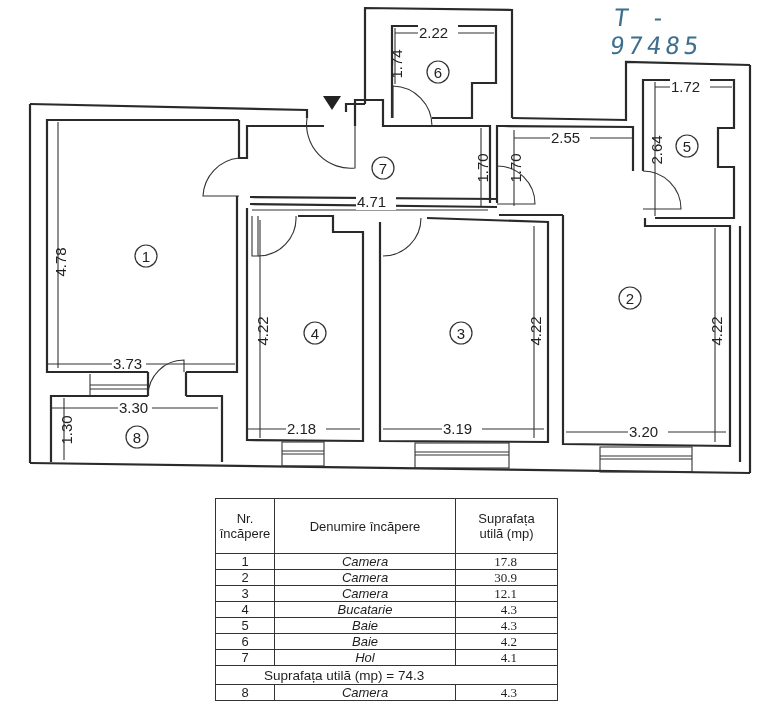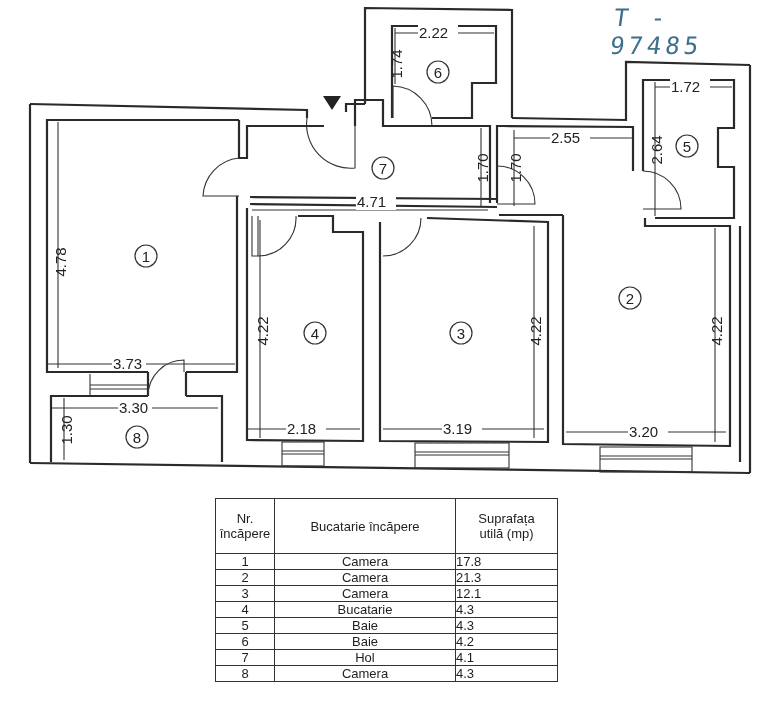--- a/index.html
+++ b/index.html
@@ -8,23 +8,23 @@
   #plan .wall { fill: none; stroke: #2a2a2a; stroke-width: 2.2; }
   #plan .thin { fill: none; stroke: #333; stroke-width: 1.1; }
   #plan .door { fill: none; stroke: #333; stroke-width: 1.1; }
   #plan .dim { font-family: "Liberation Sans", sans-serif; font-size: 15px; fill: #222; }
   #plan .num { font-family: "Liberation Sans", sans-serif; font-size: 15px; fill: #222; text-anchor: middle; dominant-baseline: central; }
   #plan .circ { fill: #fff; stroke: #333; stroke-width: 1.2; }
   .stamp { position: absolute; left: 612px; top: 4px; font-family: "DejaVu Sans Mono", monospace; font-size: 24px; color: #3f6f8e; letter-spacing: 4px; transform: skewX(-8deg); }
   table.legend { position: absolute; left: 215px; top: 490px; width: 343px; border-collapse: collapse; font-family: "Liberation Sans", sans-serif; font-size: 13px; color: #1e1e1e; margin-top: 8px; }
   table.legend td, table.legend th { border: 1.5px solid #333; padding: 0; text-align: center; font-weight: normal; line-height: 15px; }
   table.legend th { height: 54px; font-size: 13px; }
-  table.legend td.val { text-align: left; padding-right: 40px; border-bottom: 1.5px solid #333; }
+  table.legend td.val { text-align: right; padding-right: 40px; border-bottom: 1.5px solid #333; font-family: Liberation Serif, serif; }
   table.legend td.nr { width: 58px; }
-  table.legend td.name { width: 180px; }
+  table.legend td.name { width: 180px; font-style: italic; }
   table.legend tr.row td { height: 15px; }
   table.legend tr.total td { text-align: left; padding-left: 48px; font-size: 13.5px; height: 18px; }
 </style>
 </head>
 <body>
 
 <div class="stamp">T - 97485</div>
 
 <svg id="plan" viewBox="0 0 763 480" xmlns="http://www.w3.org/2000/svg">
 
@@ -182,35 +182,35 @@
   </g>
 </svg>
 
 <table class="legend">
   <tbody>
       <tr>
     <th>
       <span>Nr.</span><br>
       <span>încăpere</span>
     </th>
-    <th>Bucatarie încăpere</th>
+    <th>Denumire încăpere</th>
     <th>
       <span>Suprafața</span><br>
       <span>utilă (mp)</span>
     </th>
   </tr>
   <tr class="row">
     <td class="nr">1</td>
     <td class="name">Camera</td>
     <td class="val">17.8</td>
   </tr>
   <tr class="row">
     <td class="nr">2</td>
     <td class="name">Camera</td>
-    <td class="val">21.3</td>
+    <td class="val">30.9</td>
   </tr>
   <tr class="row">
     <td class="nr">3</td>
     <td class="name">Camera</td>
     <td class="val">12.1</td>
   </tr>
   <tr class="row">
     <td class="nr">4</td>
     <td class="name">Bucatarie</td>
     <td class="val">4.3</td>
@@ -223,19 +223,22 @@
   <tr class="row">
     <td class="nr">6</td>
     <td class="name">Baie</td>
     <td class="val">4.2</td>
   </tr>
   <tr class="row">
     <td class="nr">7</td>
     <td class="name">Hol</td>
     <td class="val">4.1</td>
   </tr>
+  <tr class="total">
+    <td colspan="3">Suprafața utilă (mp) = 74.3</td>
+  </tr>
   <tr class="row">
     <td class="nr">8</td>
     <td class="name">Camera</td>
     <td class="val">4.3</td>
   </tr>
 </tbody>
   </table>
 
 </body></html>

